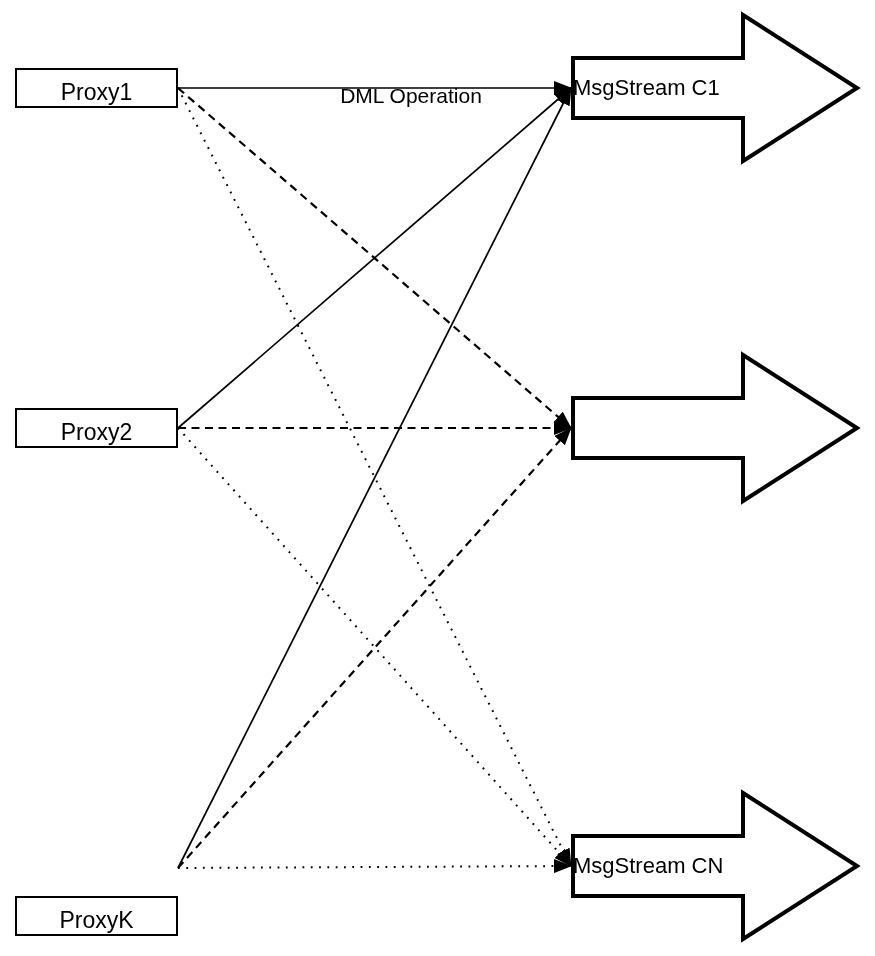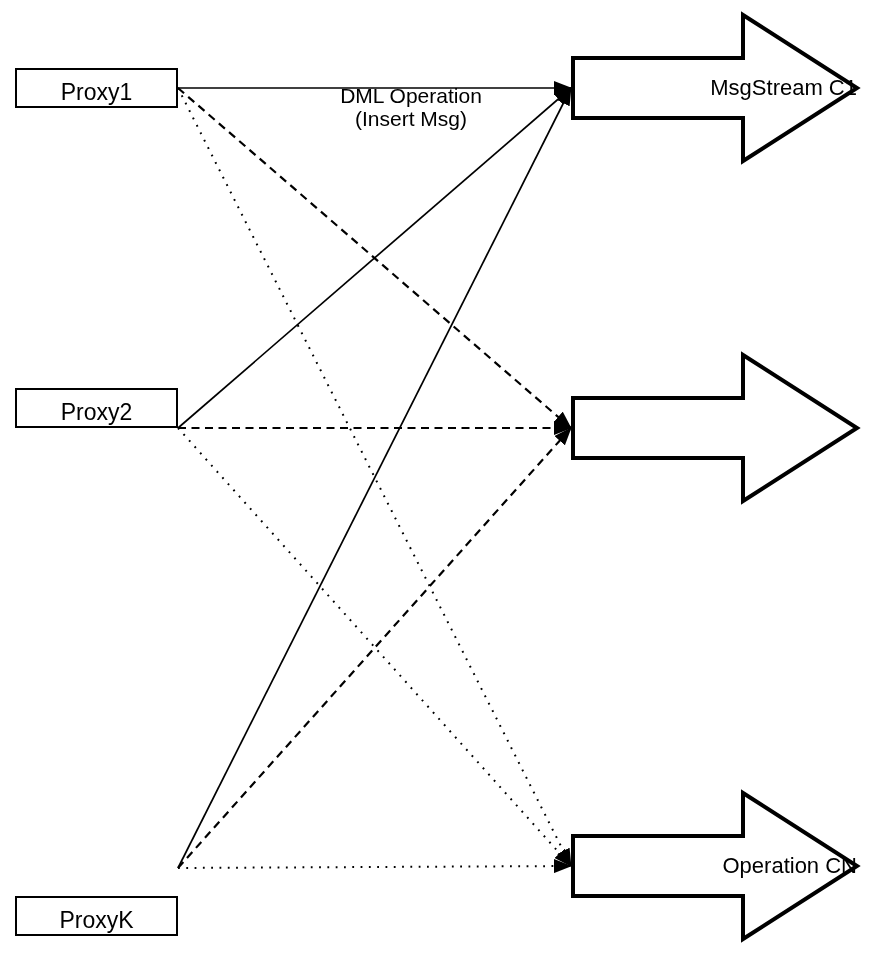--- a/index.html
+++ b/index.html
@@ -43,21 +43,21 @@
     font-size: 23px;
     color: #000000;
   }
   .stream-label {
     position: absolute;
     left: 573px;
     width: 284px;
     height: 60px;
     display: flex;
     align-items: center;
-    justify-content: flex-end;
+    justify-content: flex-start;
     font-size: 22px;
     color: #000000;
     pointer-events: none;
   }
   .diagram-title {
     position: absolute;
     left: 281px;
     top: 40px;
     width: 260px;
     text-align: center;
@@ -93,33 +93,32 @@
 
     <g>
       <polygon class="big-arrow" points="573,58 743,58 743,15 857,88 743,161 743,118 573,118"></polygon>
       <polygon class="big-arrow" points="573,398 743,398 743,355 857,428 743,501 743,458 573,458"></polygon>
       <polygon class="big-arrow" points="573,836 743,836 743,793 857,866 743,939 743,896 573,896"></polygon>
     </g>
   </svg>
 
   <div class="diagram-title">
     <div>DML Operation</div>
-    <div>(Insert Msg)</div>
   </div>
 
   <div class="proxy-box" style="top:68px">
     <span>Proxy1</span>
   </div>
-  <div class="proxy-box" style="top:388px">
+  <div class="proxy-box" style="top:408px">
     <span>Proxy2</span>
   </div>
   <div class="proxy-box" style="top:896px">
     <span>ProxyK</span>
   </div>
 
   <div class="stream-label" style="top:58px">
     <span>MsgStream C1</span>
   </div>
   <div class="stream-label" style="top:836px">
-    <span>Operation CN</span>
+    <span>MsgStream CN</span>
   </div>
 
 </div>
 
 </body></html>

